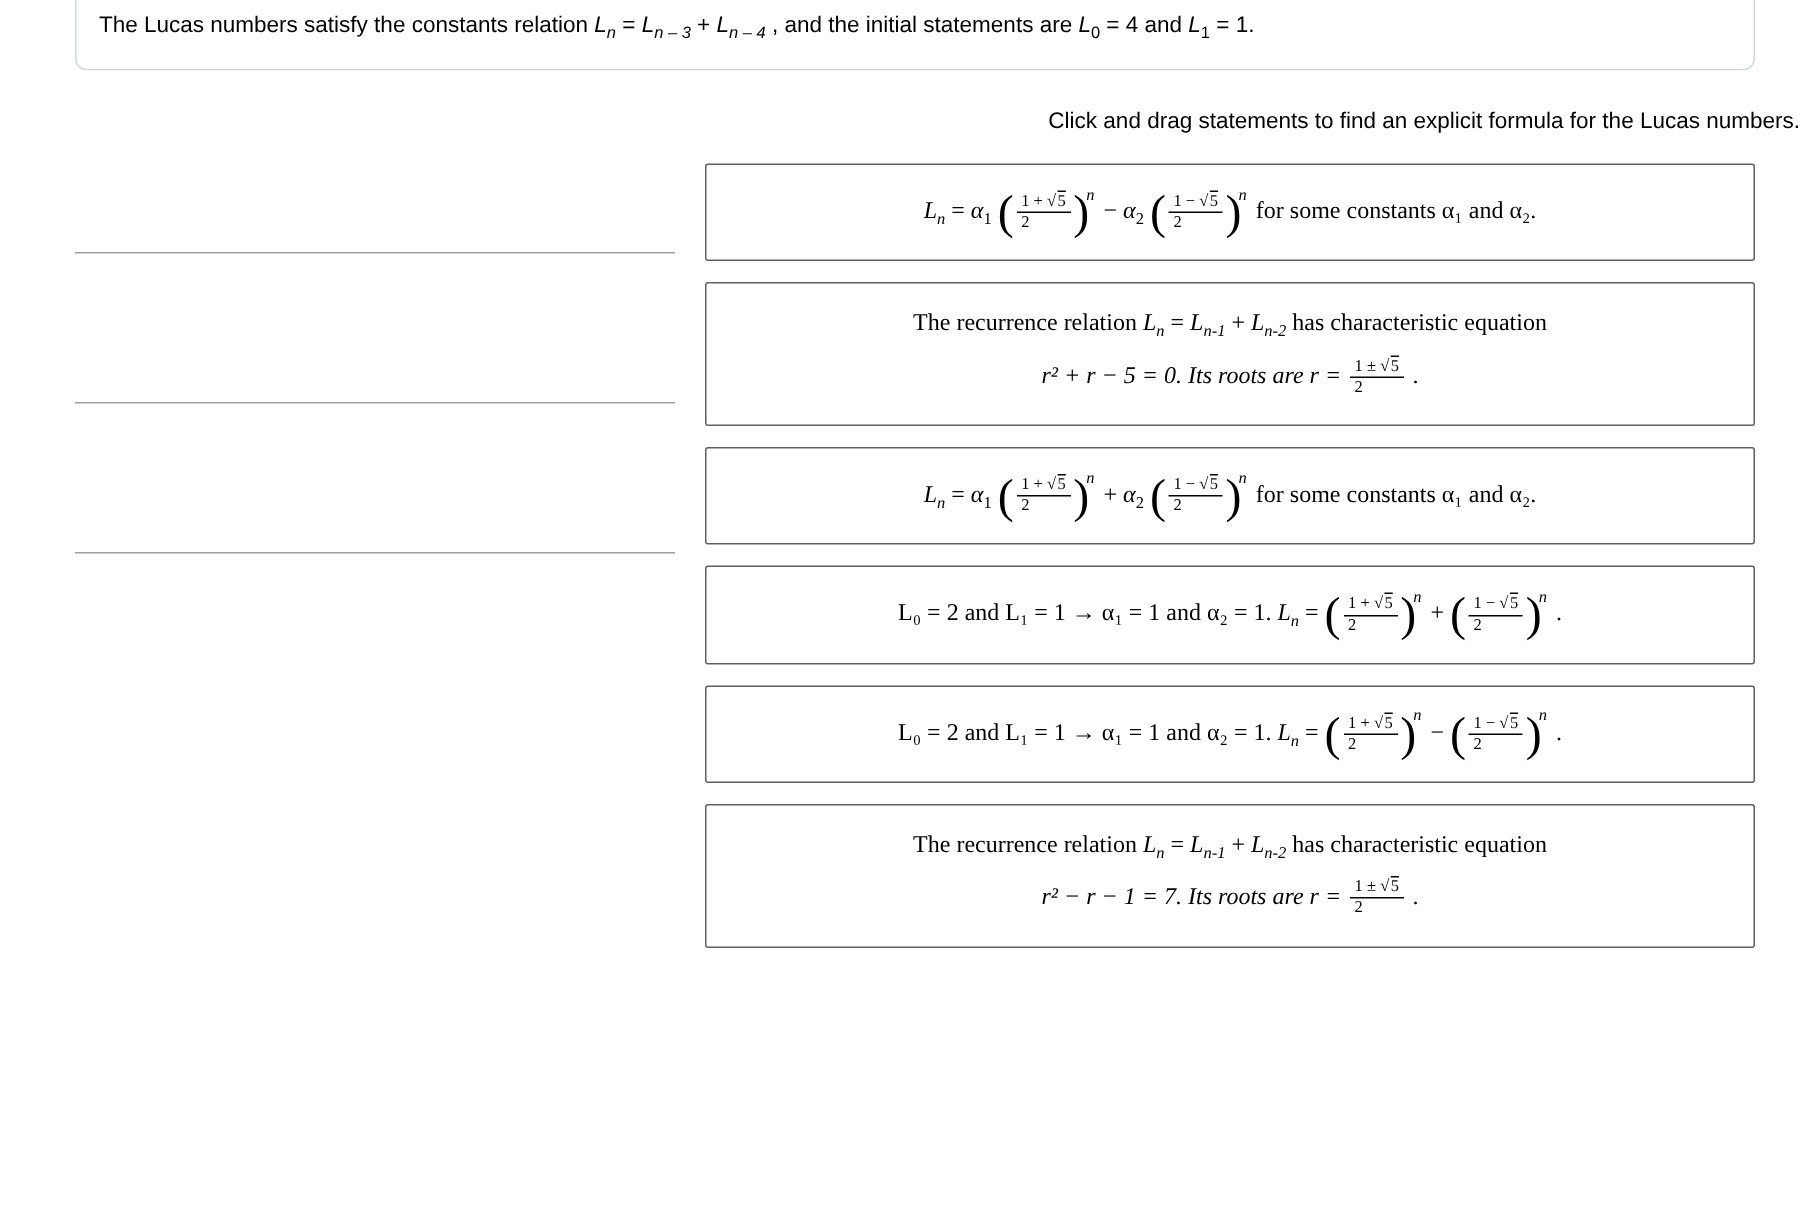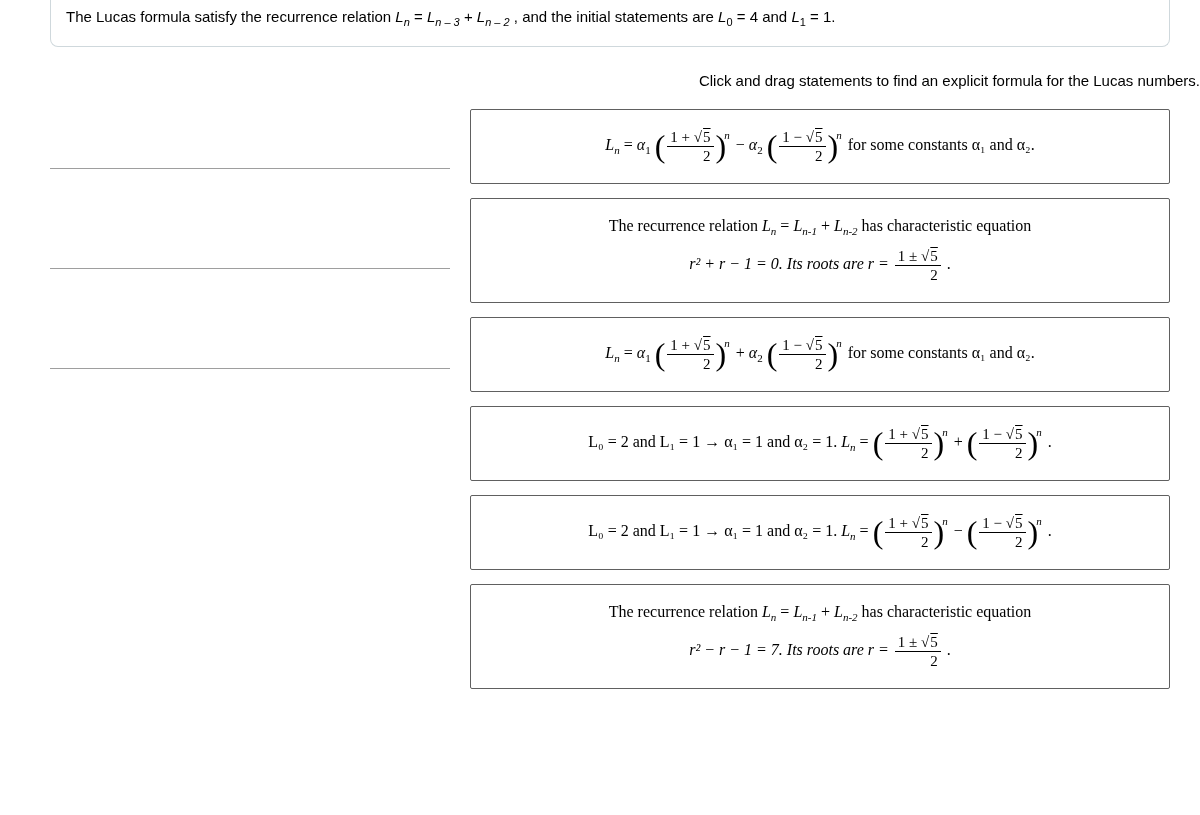--- a/index.html
+++ b/index.html
@@ -51,22 +51,22 @@
     padding: 18px 20px;
     font-family: 'Times New Roman', Times, serif;
     font-size: 16px;
     text-align: center;
     background: #fff;
     cursor: move;
   }
   .frac {
     display: inline-block;
     vertical-align: middle;
-    text-align: right;
-    font-size: 15px;
+    text-align: left;
+    font-size: 11px;
     margin: 0 2px;
   }
   .frac .num { display: block; border-bottom: 1px solid #000; padding: 0 3px; line-height: 1.2; }
   .frac .den { display: block; padding: 0 3px; line-height: 1.2; }
   .paren-group {
     display: inline-flex;
     align-items: center;
     vertical-align: middle;
   }
   .big-paren { font-size: 32px; font-weight: 200; line-height: 0.8; position: relative; }
@@ -81,26 +81,26 @@
   .sub { font-size: 11px; vertical-align: sub; }
   .ital { font-style: italic; }
   .line2 { margin-top: 10px; }
   .sqrt { text-decoration: overline; display:inline-block; padding-left:1px;}
   .radical::before { content: "\221A"; }
 </style>
 </head>
 <body>
 
 <div class="intro-box">
-  <span>The Lucas formula satisfy the recurrence relation </span>
+  <span>The Lucas numbers satisfy the constants relation </span>
   <span class="ital">L</span><span class="sub ital">n</span>
   <span> = </span>
   <span class="ital">L</span><span class="sub ital">n – 3</span>
   <span> + </span>
-  <span class="ital">L</span><span class="sub ital">n – 2</span>
+  <span class="ital">L</span><span class="sub ital">n – 4</span>
   <span>, and the initial statements are </span>
   <span class="ital">L</span><span class="sub">0</span>
   <span> = 4 and </span>
   <span class="ital">L</span><span class="sub">1</span>
   <span> = 1.</span>
 </div>
 
 <div class="instruction">Click and drag statements to find an explicit formula for the Lucas numbers.</div>
 
 <div class="work-area">
@@ -143,21 +143,21 @@
       <div>
         <span>The recurrence relation </span>
         <span class="ital">L</span><span class="sub ital">n</span>
         <span> = </span>
         <span class="ital">L</span><span class="sub ital">n-1</span>
         <span> + </span>
         <span class="ital">L</span><span class="sub ital">n-2</span>
         <span> has characteristic equation</span>
       </div>
       <div class="line2">
-        <span class="ital">r² + r − 1 = 0. Its roots are r = </span>
+        <span class="ital">r² + r − 5 = 0. Its roots are r = </span>
         <span class="frac">
           <span class="num"><span>1 ± </span><span class="radical"></span><span class="sqrt">5</span></span>
           <span class="den">2</span>
         </span>
         <span> .</span>
       </div>
     </div>
 
     <div class="card">
       <span class="ital">L</span><span class="sub ital">n</span>

